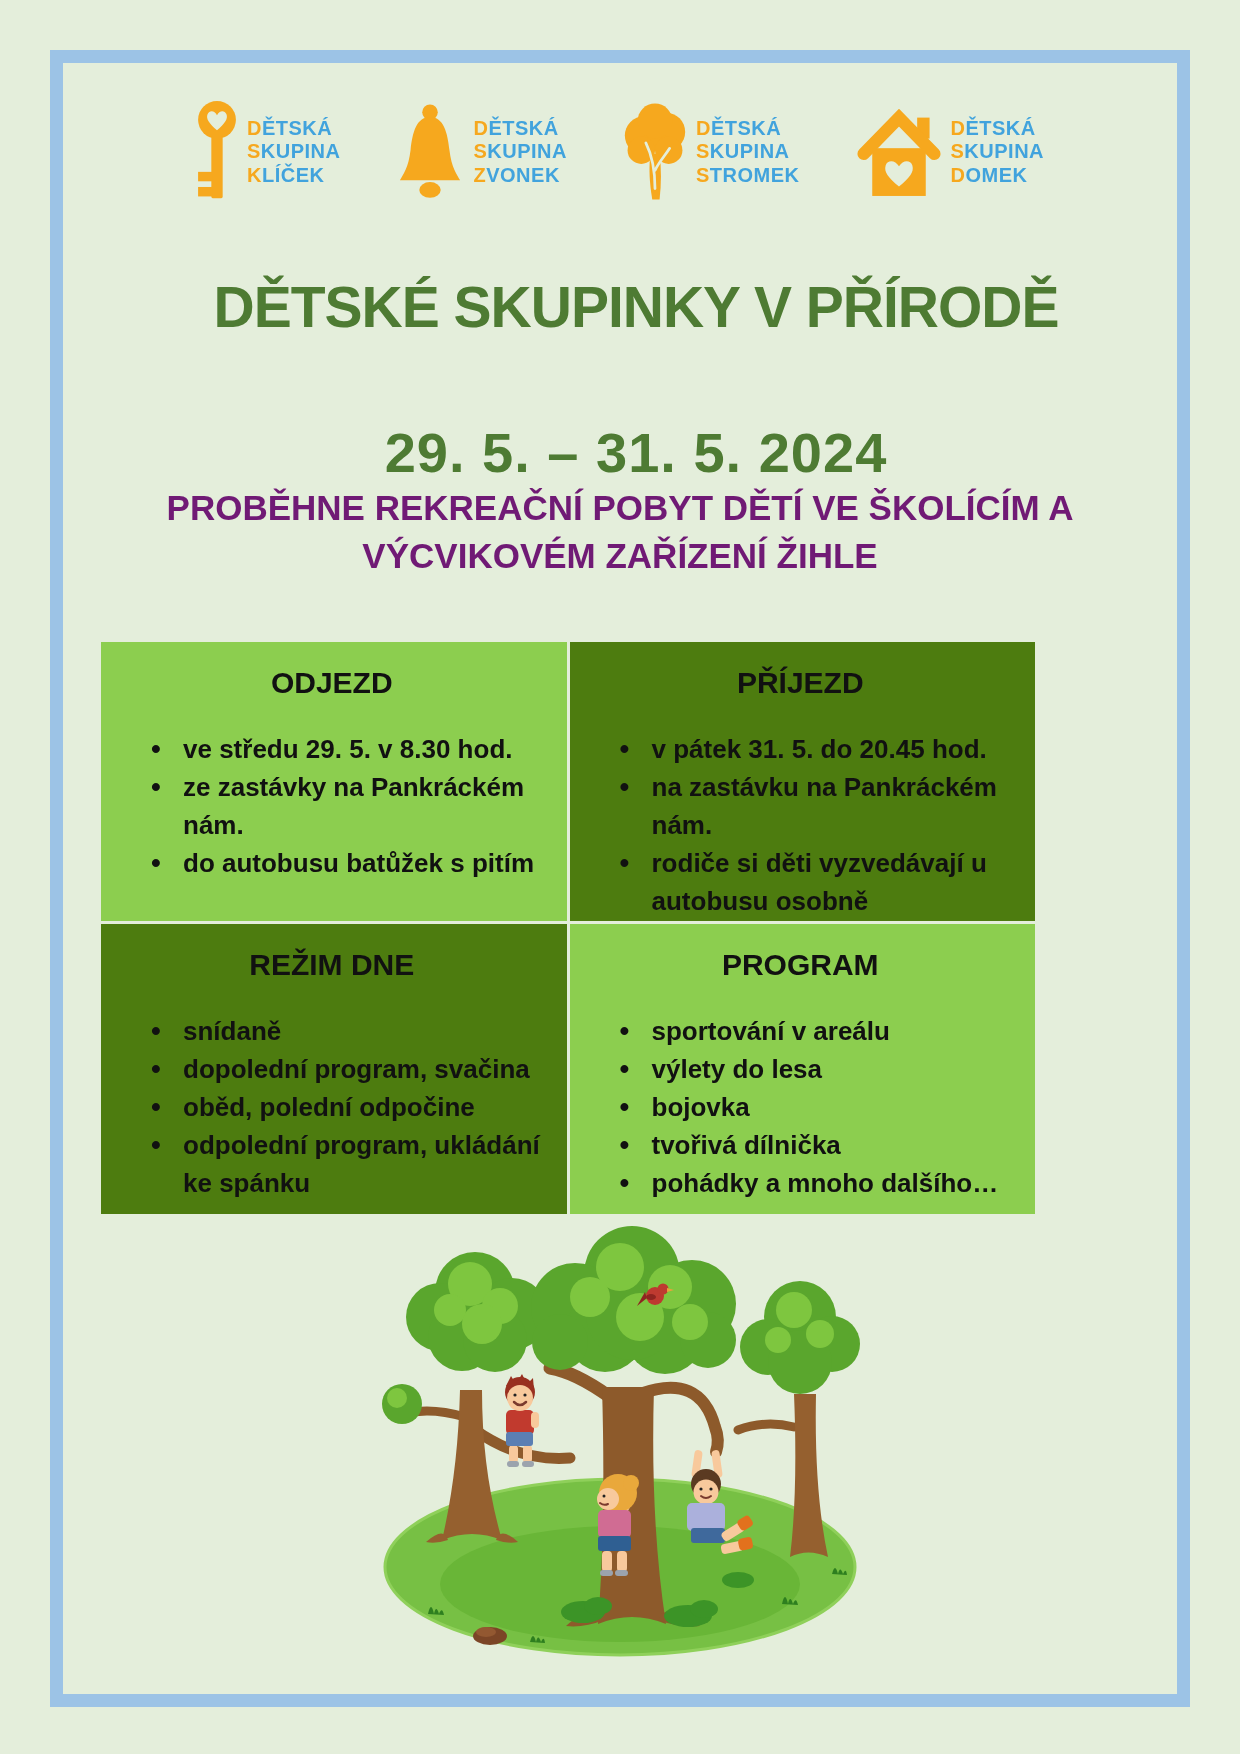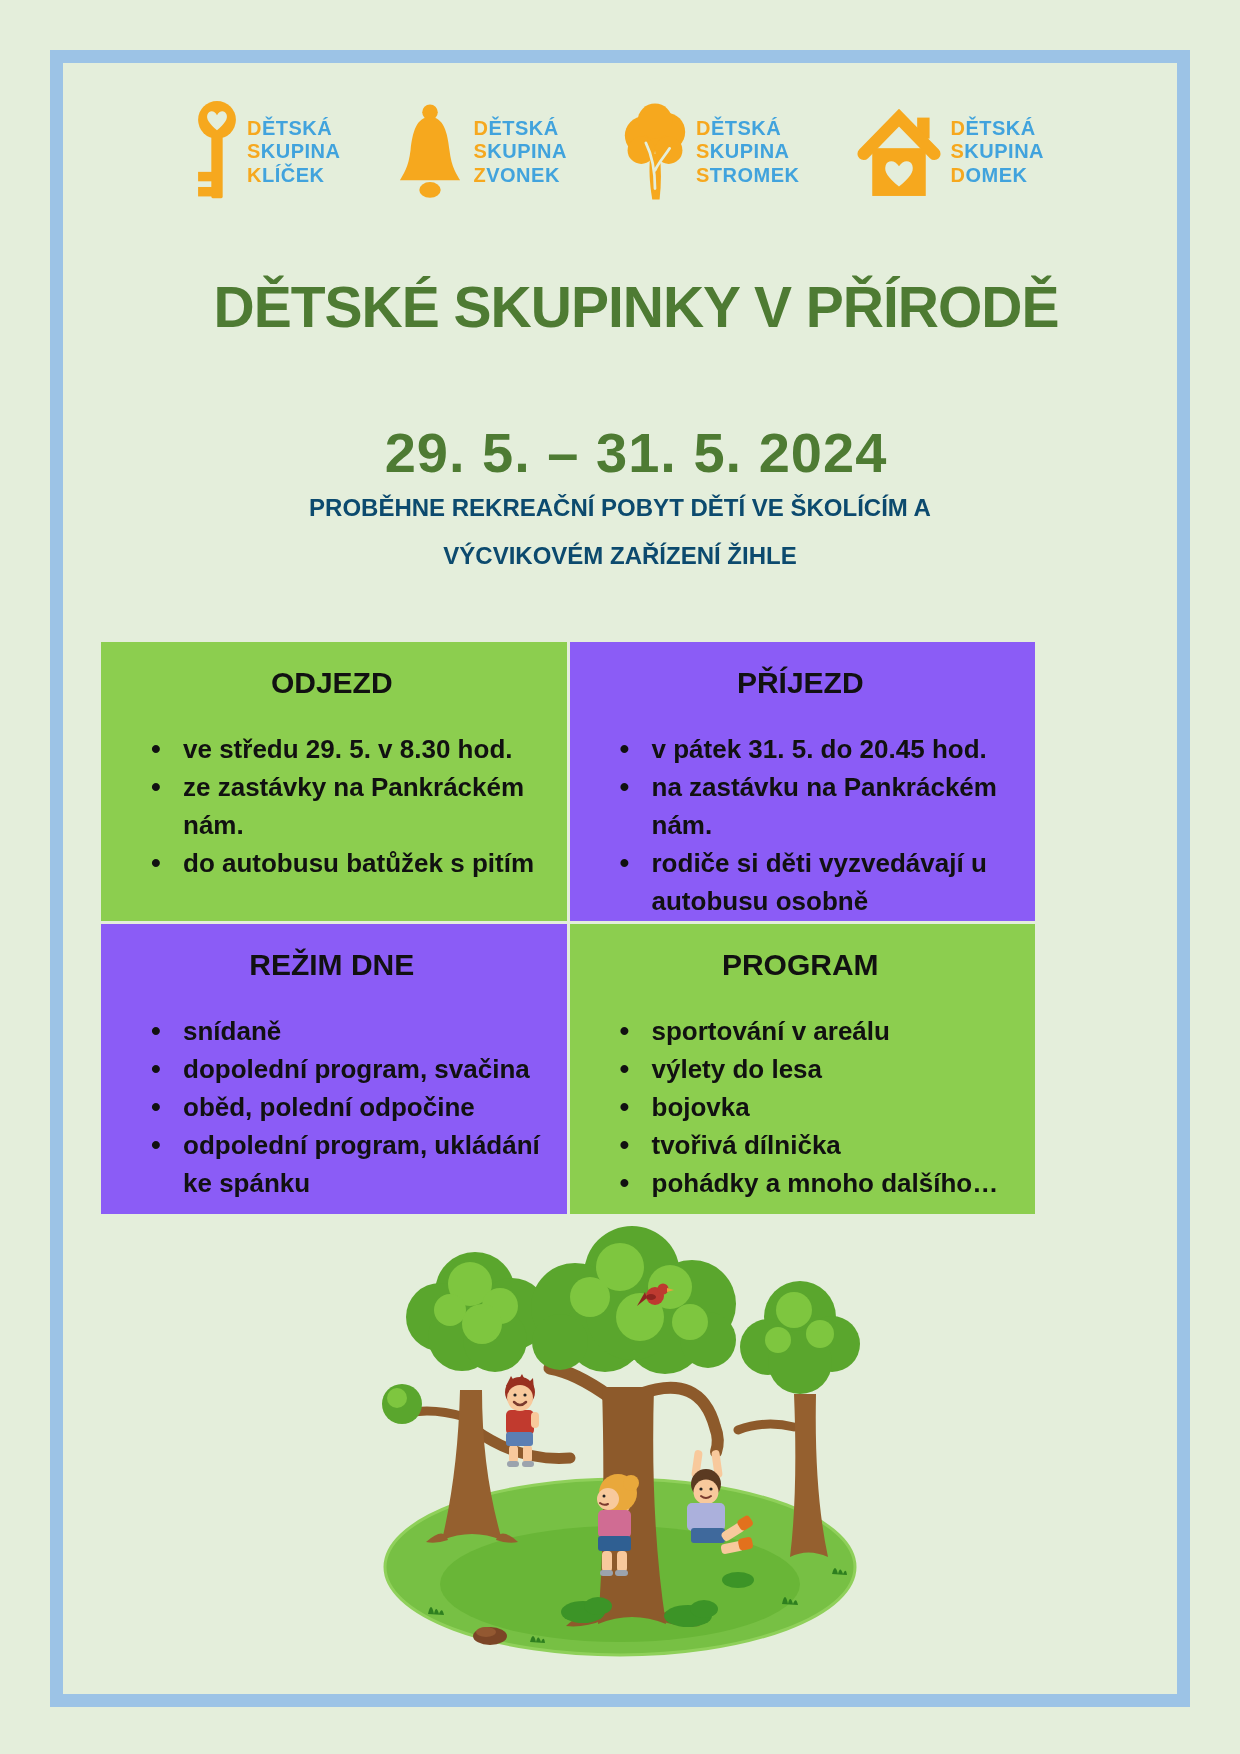--- a/index.html
+++ b/index.html
@@ -23,30 +23,30 @@
   .lr{color:#41A3DD;}
   
   .title,.daterange{
     position:absolute; left:0; width:100%; text-align:center; margin:16px;
     color:#4E7B33; font-weight:bold;
   }
   .title{top:258px; font-size:57px; letter-spacing:-1px;}
   .daterange{top:404px; font-size:56px; letter-spacing:1px;}
   .subtitle{
     position:absolute; top:484px; left:0; width:100%; text-align:center;
-    color:#0c4a6e; font-weight:bold; font-size:24px; line-height:48px;
+    color:#701a75; font-weight:bold; font-size:35px; line-height:48px;
   }
   
   .grid{
     position:absolute; left:101px; top:642px; width:934px;
     display:grid; grid-template-columns:1fr 1fr; grid-template-rows:279px 290px; gap:3px;
   }
   .box{box-sizing:border-box; padding:24px 4px 0 0; color:#111;}
   .box.green{background:#8CCE4F;}
-  .box.cyan{background:#8b5cf6;}
+  .box.cyan{background:#4d7c0f;}
   .box h3{margin:0 0 30px 0; text-align:center; font-size:30px; line-height:34px; font-weight:bold;}
   .box ul{margin:0; padding:0 4px 0 48px; list-style:none;}
   .box li{
     position:relative; padding-left:34px;
     font-size:26px; line-height:38px; font-weight:bold;
   }
   .box li::before{content:"•"; position:absolute; left:2px; top:0; font-size:28px;}
   
   .illustration{
     position:absolute; top:1222px; left:0; width:100%;

